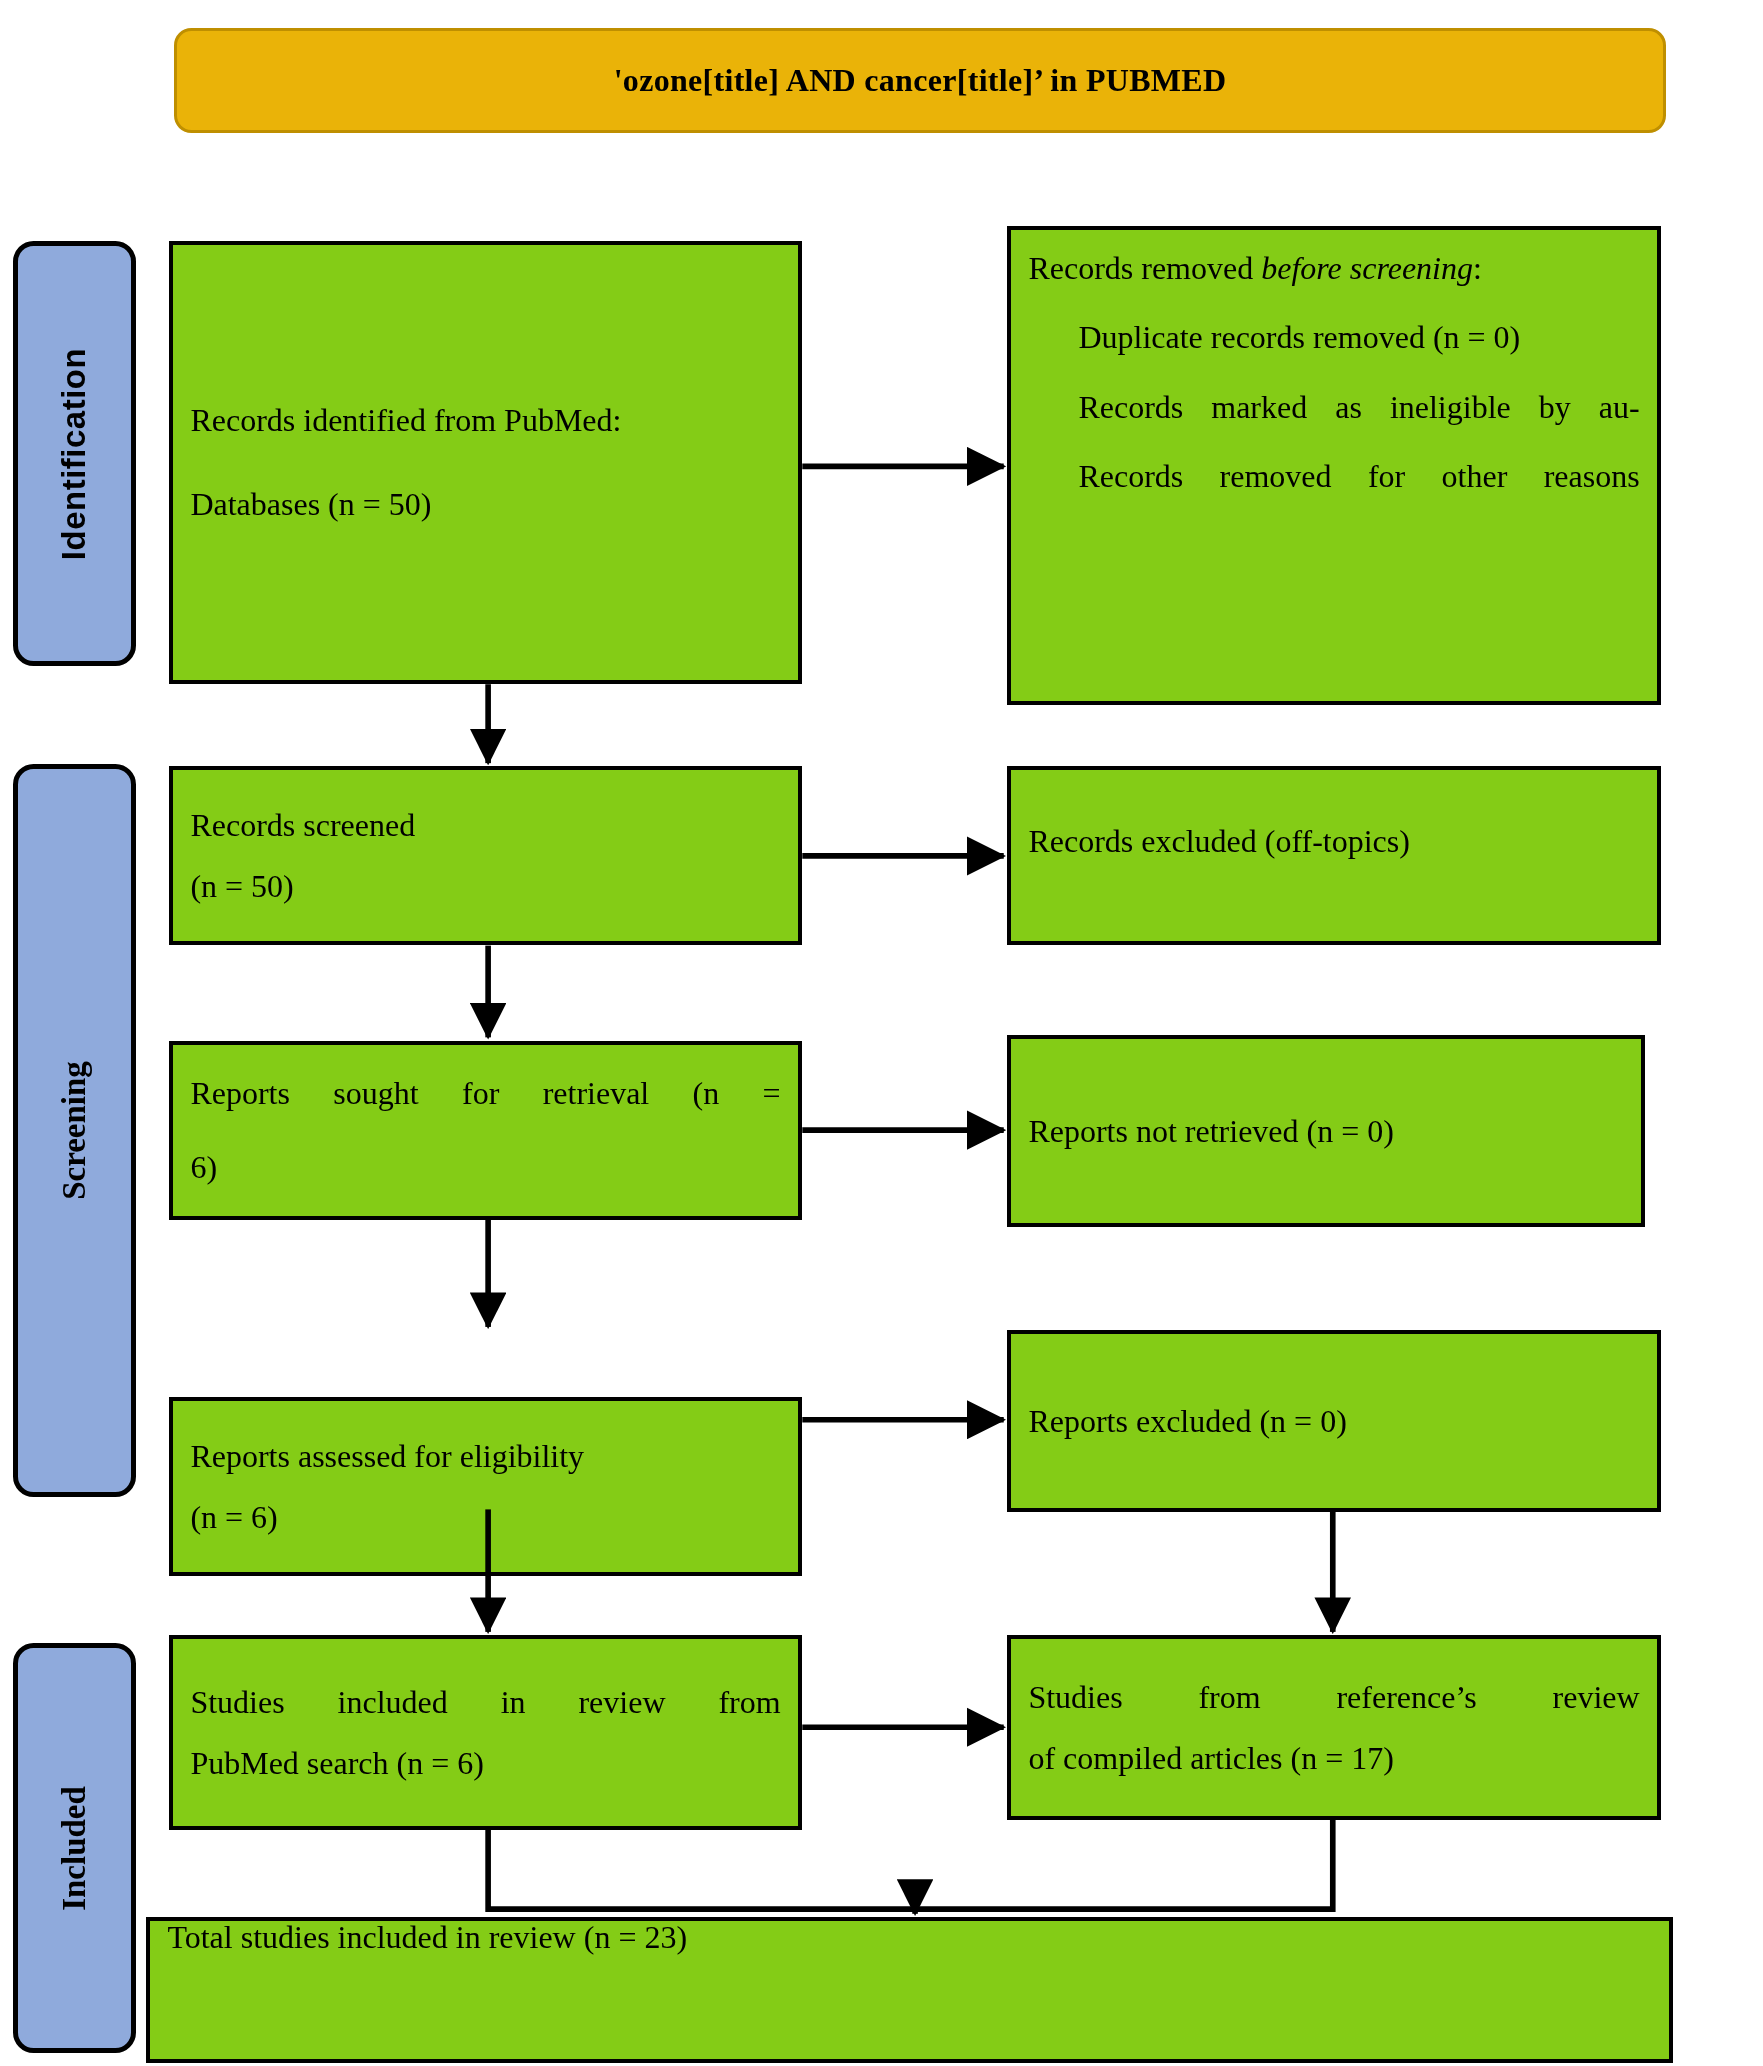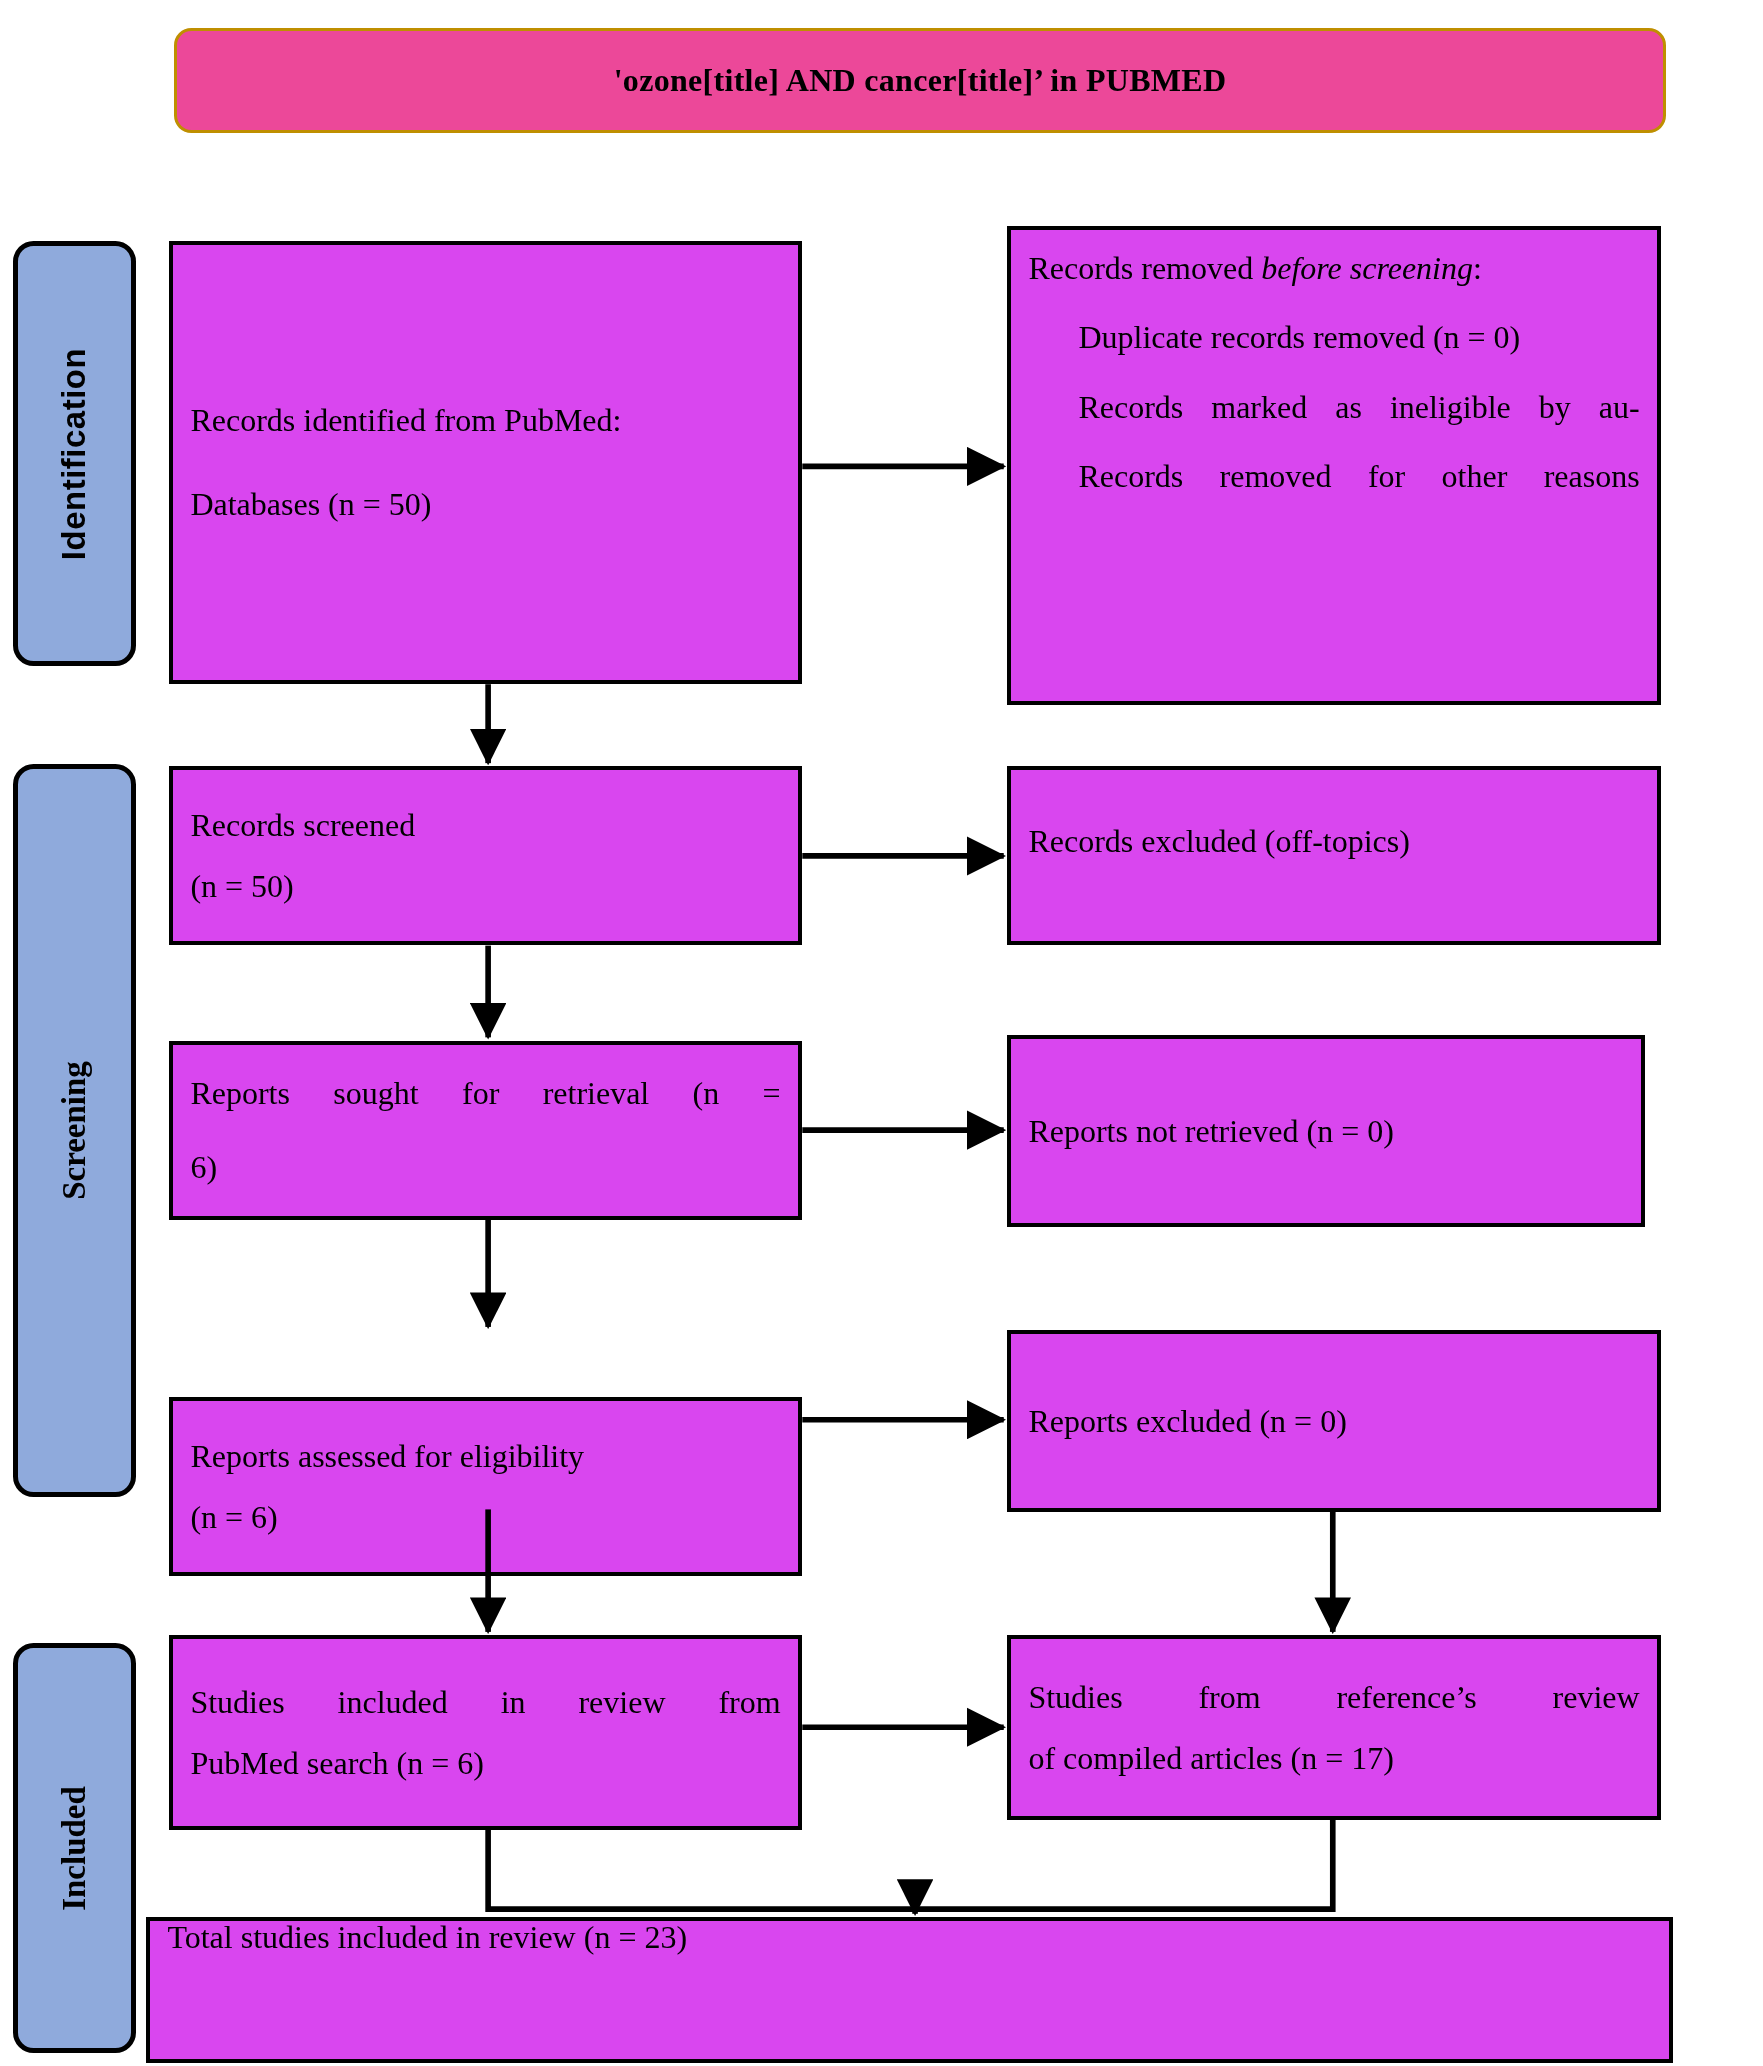--- a/index.html
+++ b/index.html
@@ -3,21 +3,21 @@
 <meta charset="utf-8">
 <style>
   html,body{margin:0;padding:0;background:#ffffff;}
   body{width:1764px;height:2066px;position:relative;
        font-family:"Liberation Serif","DejaVu Serif",serif;
        -webkit-font-smoothing:antialiased;}
 
   
   #title-banner{
     position:absolute;left:174px;top:28px;width:1492px;height:105px;
-    background:#ec4899;border:3.6px solid #BF8F00;border-radius:17.4px;
+    background:#eab308;border:3.6px solid #BF8F00;border-radius:17.4px;
     box-sizing:border-box;display:flex;align-items:center;justify-content:center;
   }
   #title-banner .title-text{
     font-family:"Liberation Serif","DejaVu Serif",serif;
     font-weight:bold;font-size:32px;color:#000;letter-spacing:0.3px;white-space:nowrap;
   }
 
   
   .stage-tab{
     position:absolute;left:13px;width:123px;
@@ -30,21 +30,21 @@
   }
   .stage-tab.sans .stage-label{font-family:"Liberation Sans","DejaVu Sans",sans-serif;letter-spacing:0.5px;}
   .stage-tab.serif .stage-label{font-family:"Liberation Serif","DejaVu Serif",serif;}
 
   #stage-identification{top:241px;height:425px;}
   #stage-screening{top:764px;height:733px;}
   #stage-included{top:1643px;height:410px;}
 
   
   .flow-box{
-    position:absolute;background:#d946ef;border:4.1px solid #000000;
+    position:absolute;background:#84cc16;border:4.1px solid #000000;
     box-sizing:border-box;padding:0 17.4px;
     display:flex;flex-direction:column;justify-content:center;
   }
   .flow-box .line{
     font-size:32px;line-height:1.02;color:#000;
     text-align:justify;text-align-last:left;
   }
   .flow-box .line.justify{text-align:justify;text-align-last:justify;}
   .flow-box .gap-sm{height:28px;}
   .flow-box .gap-md{height:37px;}

